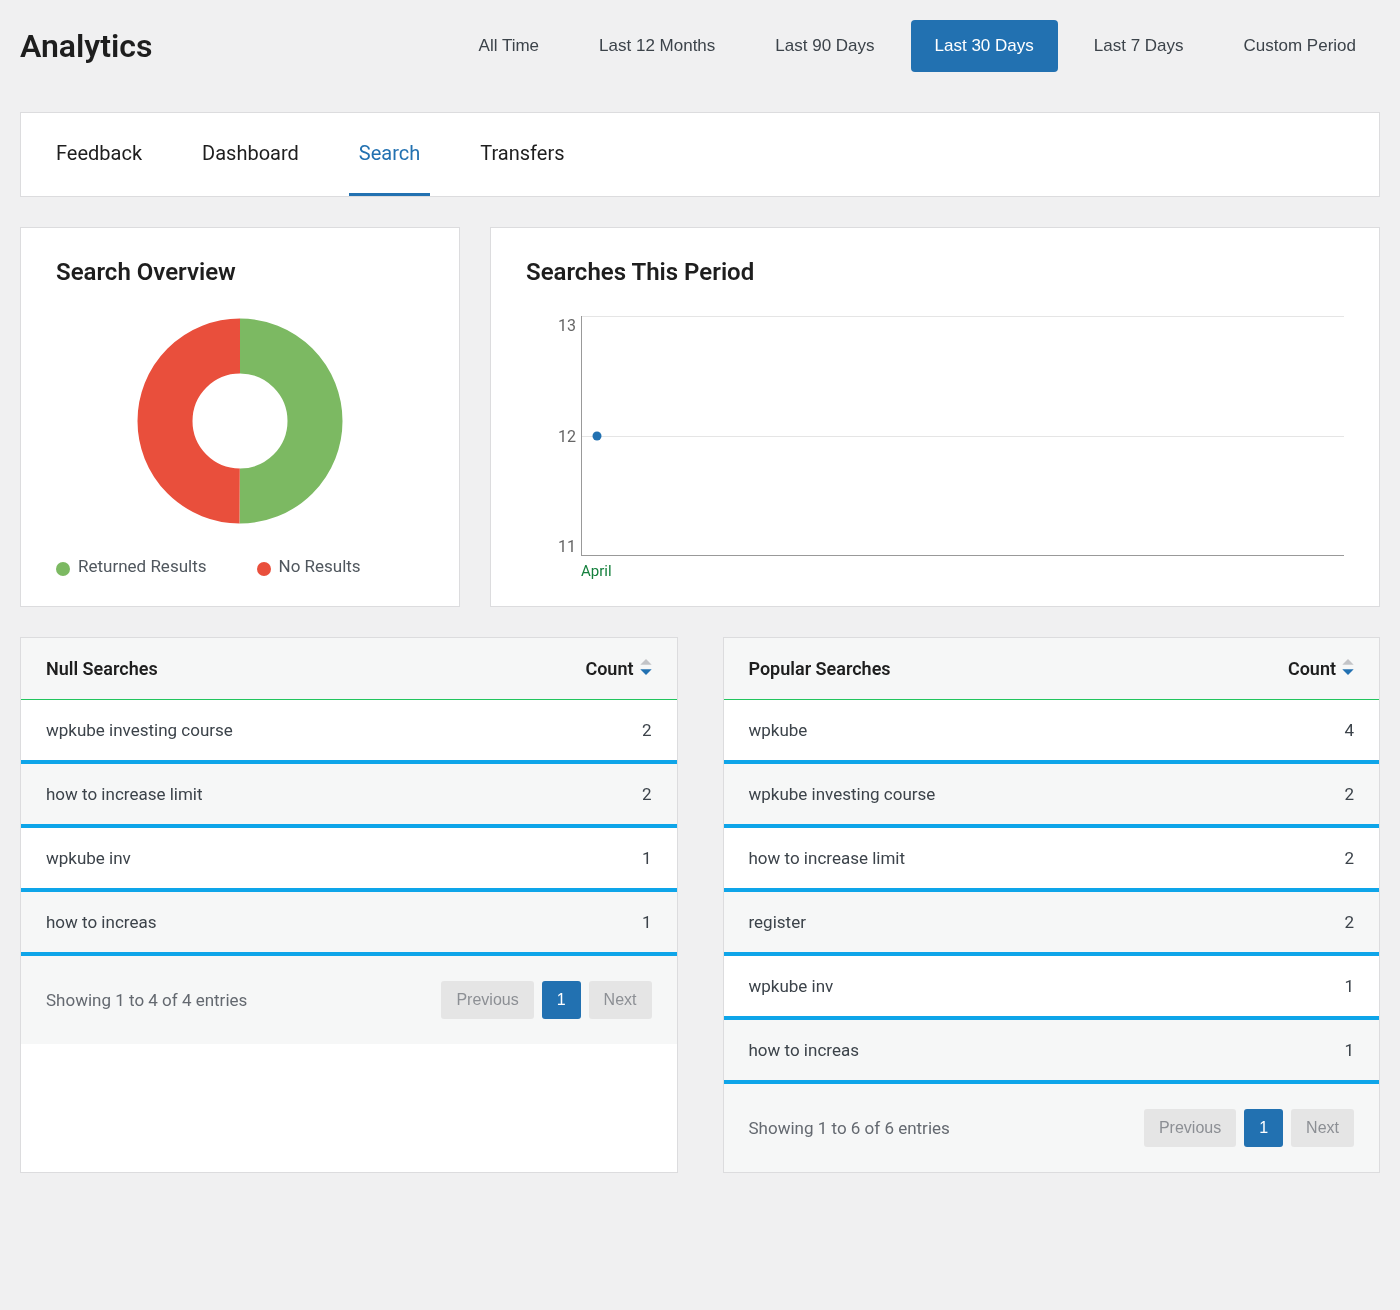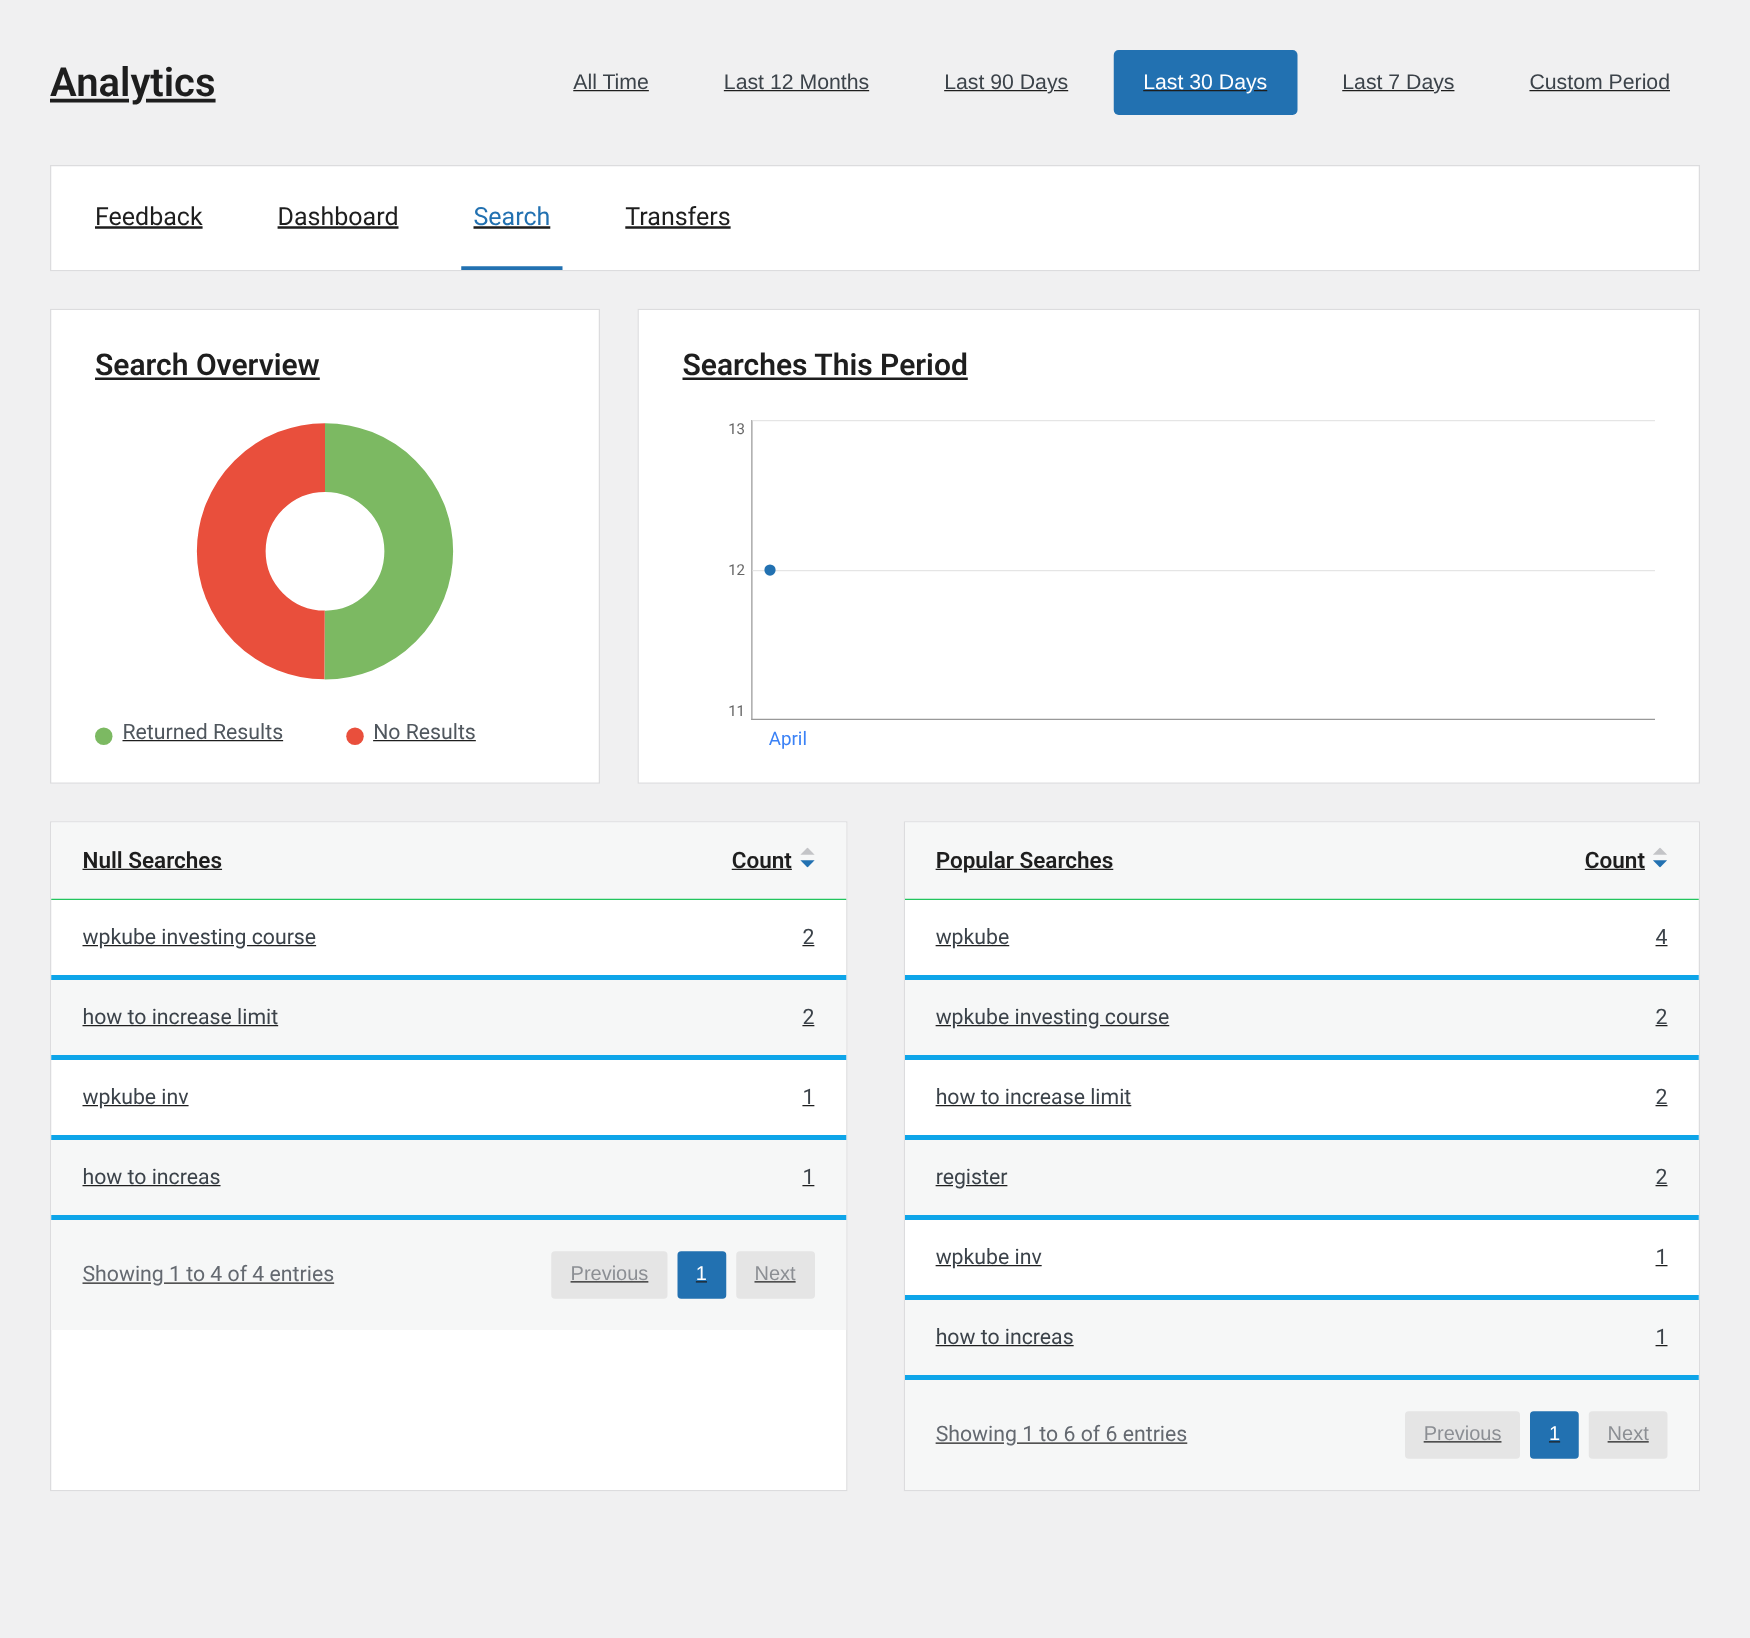--- a/index.html
+++ b/index.html
@@ -2,21 +2,21 @@
 <html><head>
 <meta charset="utf-8">
 <style>
 * { box-sizing: border-box; margin: 0; padding: 0; }
 body {
   font-family: -apple-system, BlinkMacSystemFont, "Segoe UI", Roboto, sans-serif;
   background: #f0f0f1;
   color: #1e1e1e;
   width: 1400px;
 }
-.wrapper { padding: 40px; text-decoration: underline; }
+.wrapper { padding: 20px; }
 .topbar {
   display: flex;
   align-items: center;
   justify-content: space-between;
   margin-bottom: 40px;
 }
 .page-title { font-size: 32px; font-weight: 600; color: #1e1e1e; }
 .period-nav { display: flex; gap: 12px; }
 .period-btn {
   padding: 16px 24px;
@@ -59,25 +59,25 @@
   background: #fff;
   border: 1px solid #dcdcde;
   padding: 30px 35px;
 }
 .card-title { font-size: 24px; font-weight: 600; margin-bottom: 30px; }
 .donut-wrap { display: flex; justify-content: center; }
 .legend { display: flex; gap: 50px; margin-top: 30px; }
 .legend-item { display: flex; align-items: flex-end; gap: 8px; font-size: 17px; color: #50575e; }
 .legend-dot { width: 14px; height: 14px; border-radius: 50%; }
 .line-chart { position: relative; height: 260px; margin-left: 10px; }
-.y-axis { position: absolute; left: 0; top: 0; bottom: 20px; width: 40px; display: flex; flex-direction: column; justify-content: space-between; text-align: right; font-size: 12px; color: #666; }
+.y-axis { position: absolute; left: 0; top: 0; bottom: 20px; width: 40px; display: flex; flex-direction: column; justify-content: space-between; text-align: right; font-size: 16px; color: #666; }
 .plot { position: absolute; left: 45px; right: 0; top: 0; bottom: 20px; border-left: 1px solid #999; border-bottom: 1px solid #999; }
 .grid-line { position: absolute; left: 0; right: 0; border-top: 1px solid #e5e5e5; }
 .point { position: absolute; width: 9px; height: 9px; border-radius: 50%; background: #2271b1; transform: translate(-50%, -50%); }
-.x-label { position: absolute; left: 59px; bottom: -4px; font-size: 15px; color: #3b82f6; }
+.x-label { position: absolute; left: 45px; bottom: -4px; font-size: 15px; color: #15803d; }
 .tables-grid {
   display: grid;
   grid-template-columns: 1fr 1fr;
   gap: 45px;
   margin-top: 30px;
 }
 .table-card {
   border: 1px solid #dcdcde;
   background: #fff;
 }

